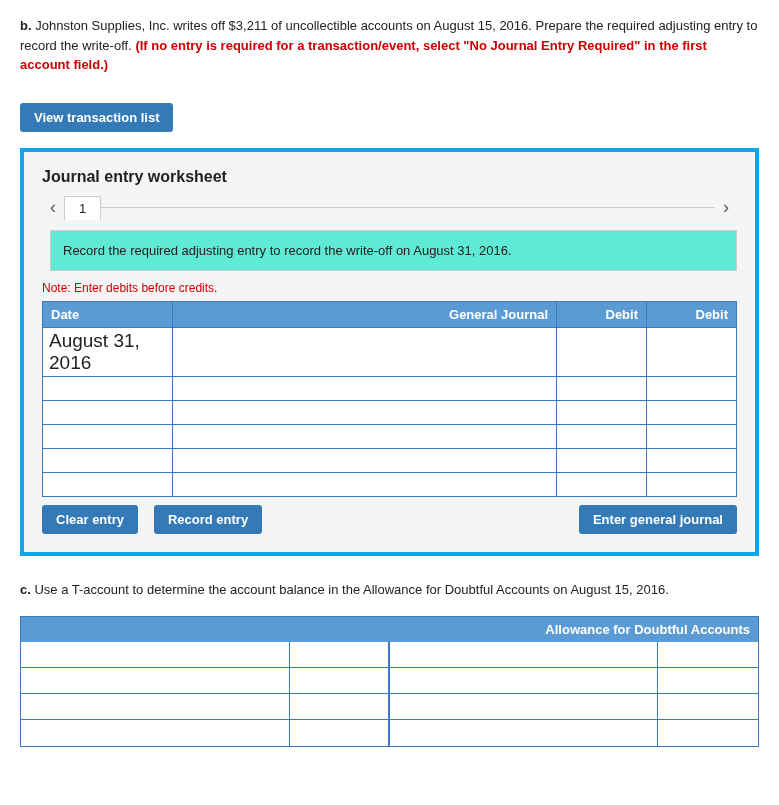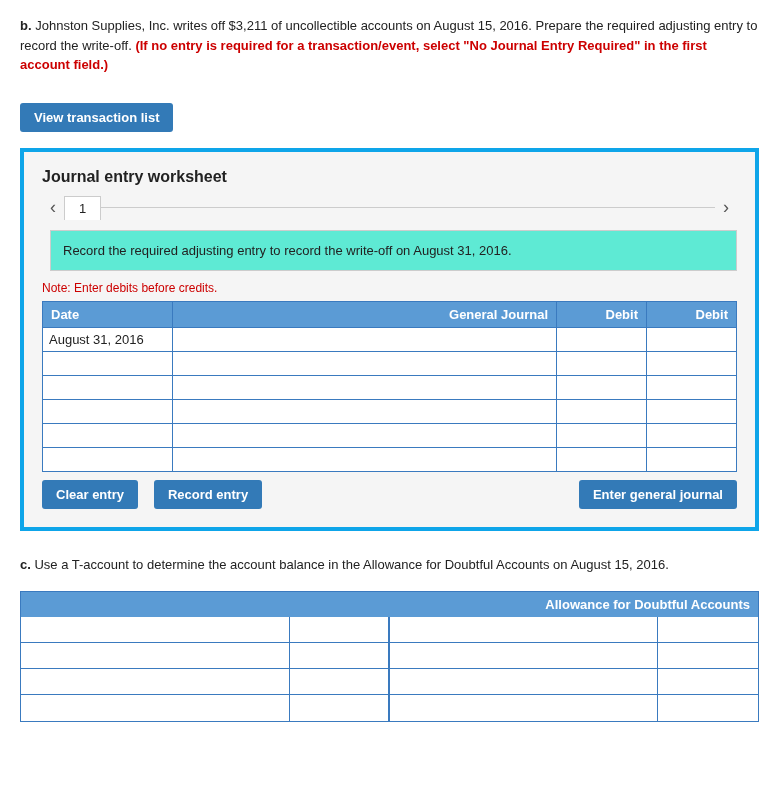--- a/index.html
+++ b/index.html
@@ -110,21 +110,21 @@
       width: 100%;
       height: 100%;
       border: none;
       outline: none;
       font-size: 13px;
       padding: 2px 4px;
       background: transparent;
     }
     .journal-table td.date-cell {
       padding: 2px 6px;
-      font-size: 13px;
+      font-size: 19px;
       vertical-align: middle;
     }
     .col-date { width: 130px; }
     .col-journal { }
     .col-debit { width: 90px; }
     .col-credit { width: 90px; }
 
     .button-row {
       display: flex;
       gap: 16px;

